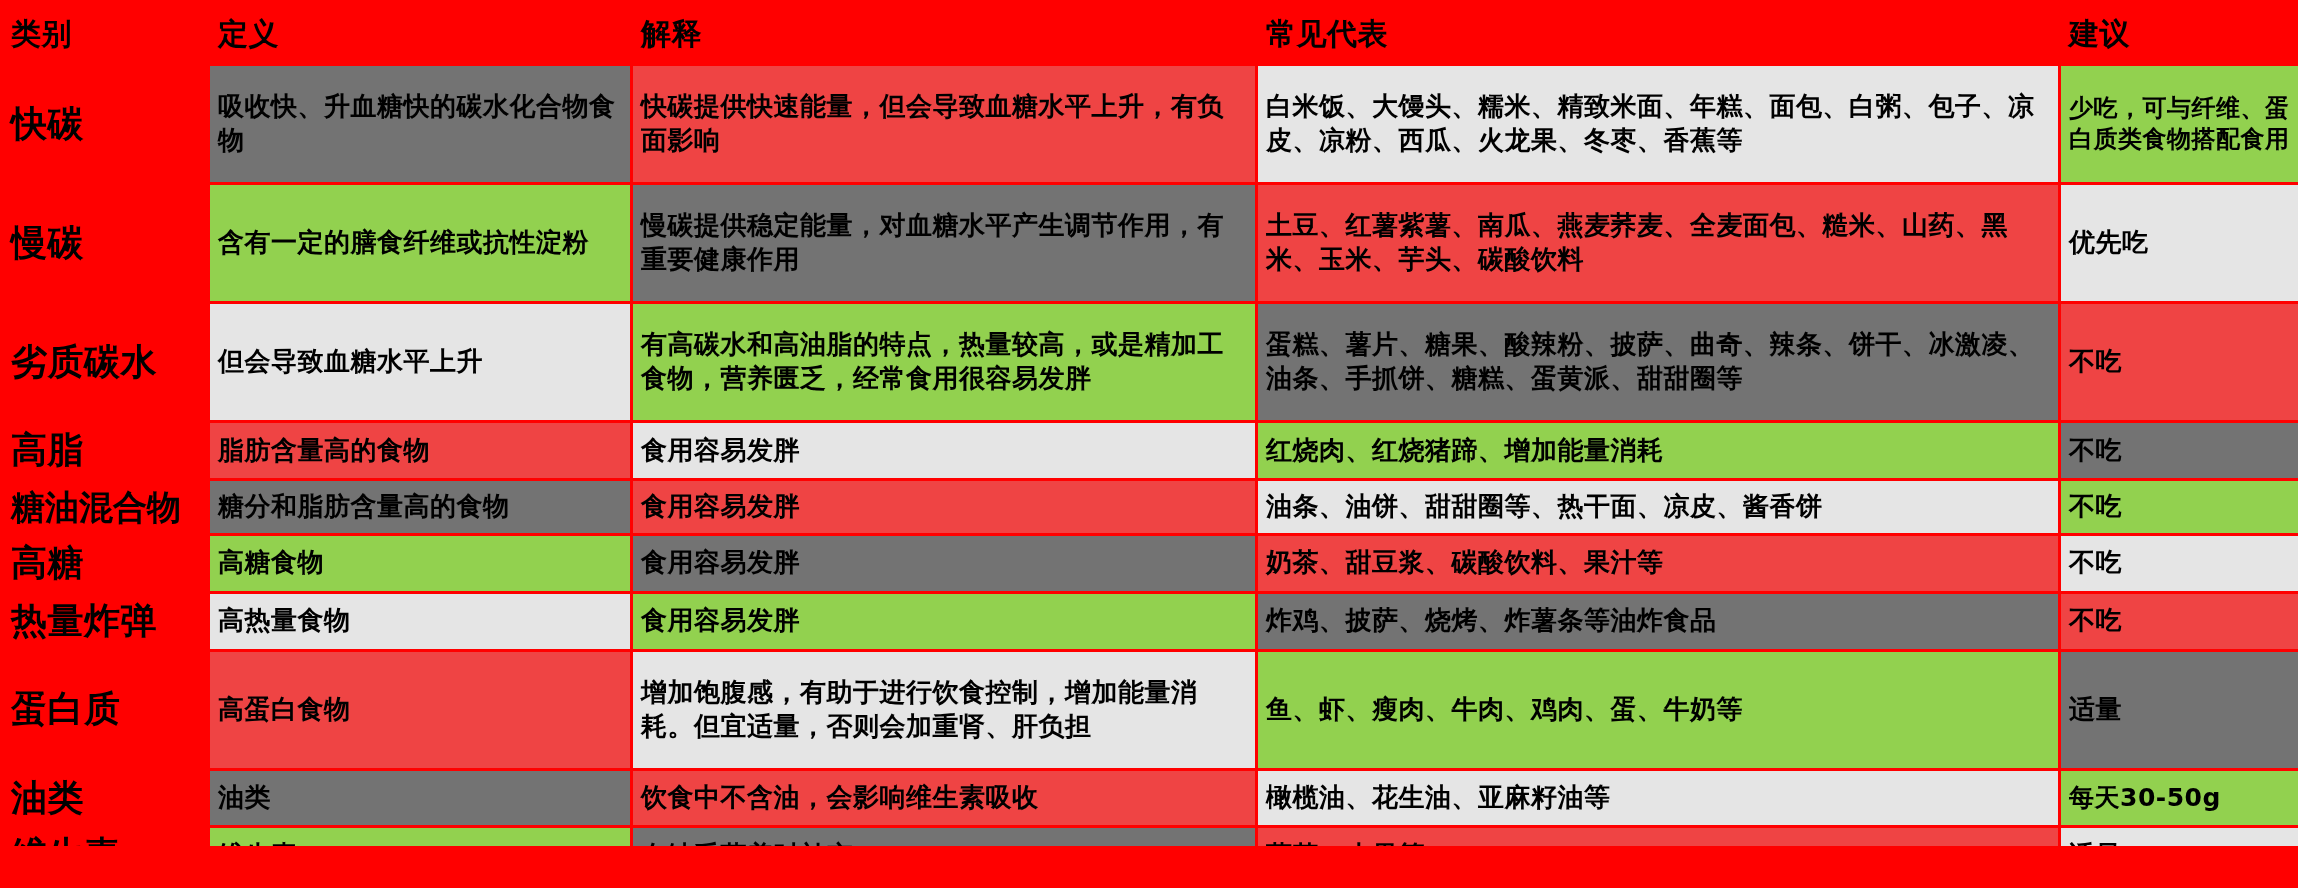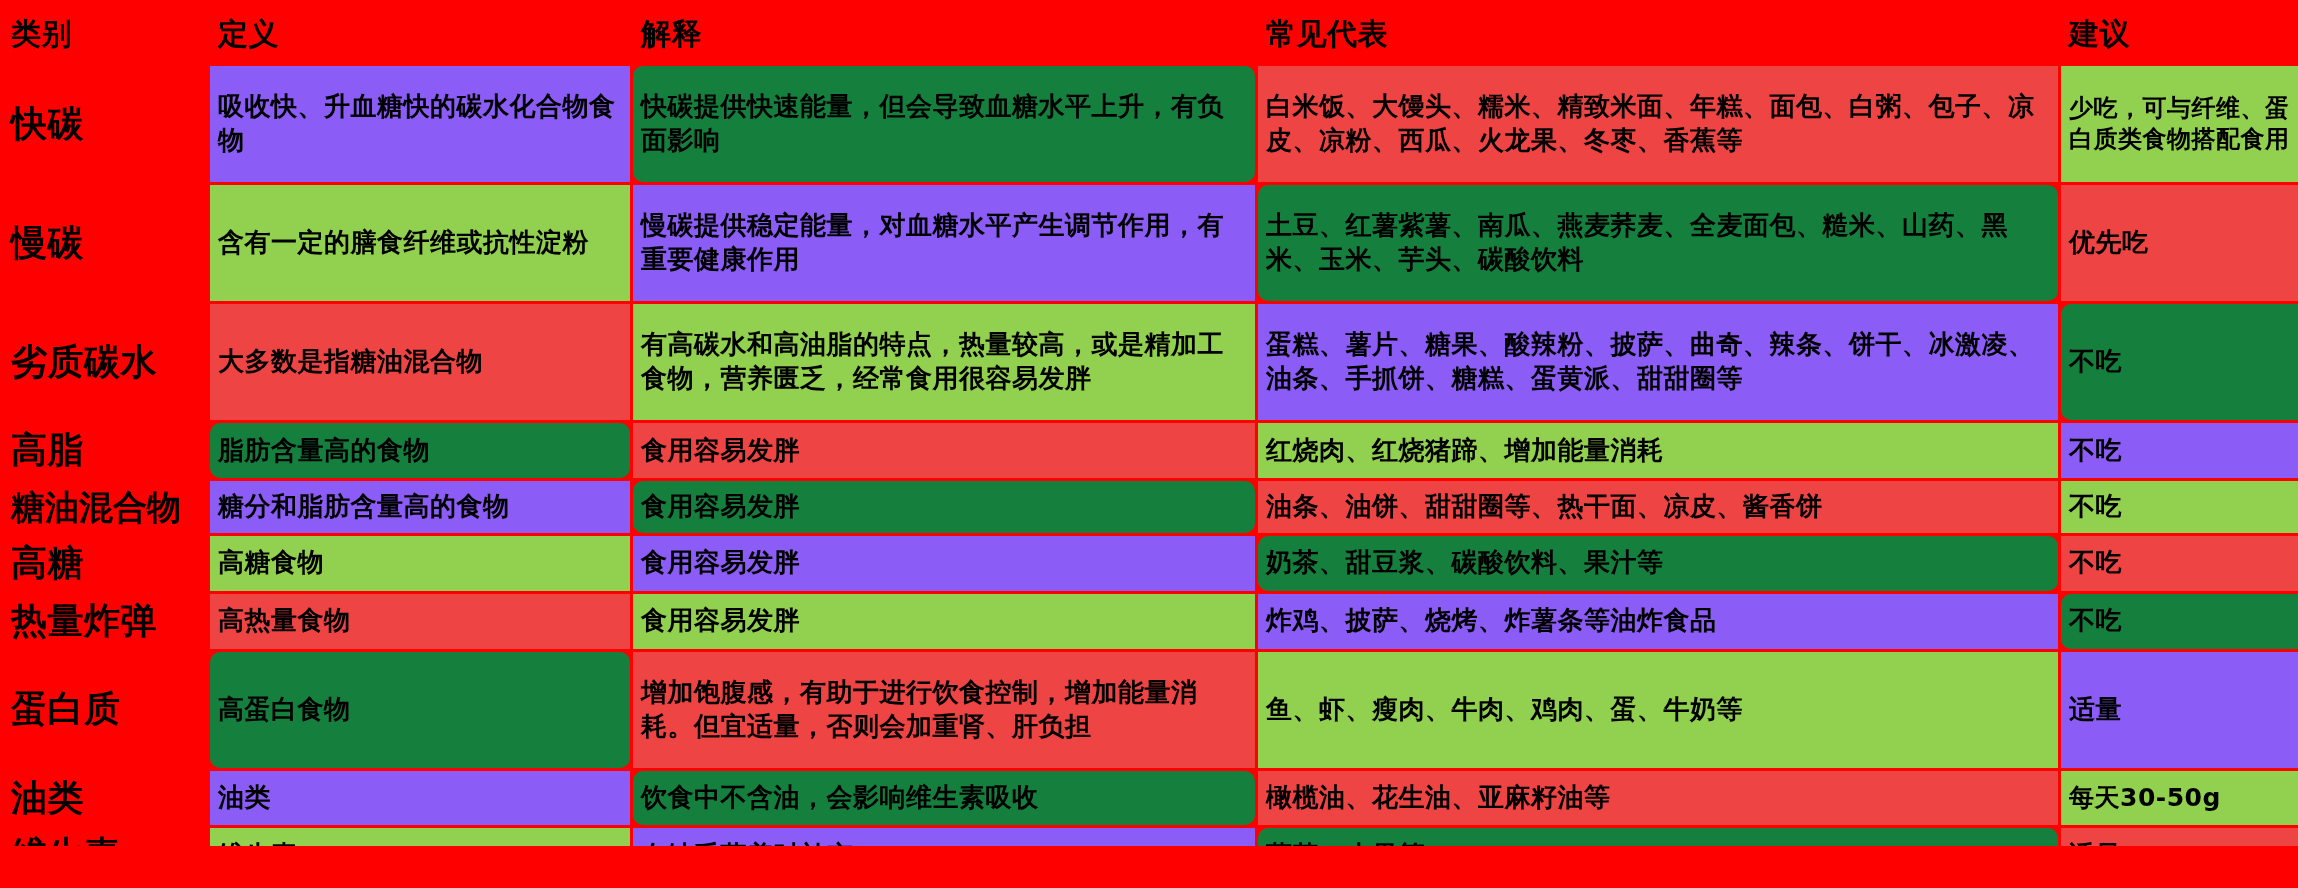--- a/index.html
+++ b/index.html
@@ -55,24 +55,24 @@
 
   
   td.cat {
     background: #FF0000;
     color: #000000;
     font-size: 36px;
   }
   td.cat.narrow { font-size: 34px; letter-spacing: 0px; }
 
   
-  .bg-orange { background: #8b5cf6; }
-  .bg-yellow { background: #15803d; border-radius: 10px; }
+  .bg-orange { background: #737373; }
+  .bg-yellow { background: #ef4444; }
   .bg-lgreen { background: #92D14F; }
-  .bg-dgreen { background: #ef4444; }
+  .bg-dgreen { background: #e5e5e5; }
 
   
   td.body   { font-size: 26px; }
   td.body-s { font-size: 24px; }
   td.tight  { font-size: 25px; }
 
   
   tr.r0 td { height: 108px; }
   tr.r1 td { height: 108px; }
   tr.r2 td { height: 108px; }
@@ -127,21 +127,21 @@
       <tr class="r1">
         <td class="cat">慢碳</td>
         <td class="body bg-lgreen">含有一定的膳食纤维或抗性淀粉</td>
         <td class="body bg-orange">慢碳提供稳定能量，对血糖水平产生调节作用，有重要健康作用</td>
         <td class="body bg-yellow">土豆、红薯紫薯、南瓜、燕麦荞麦、全麦面包、糙米、山药、黑米、玉米、芋头、碳酸饮料</td>
         <td class="body bg-dgreen">优先吃</td>
       </tr>
 
       <tr class="r2">
         <td class="cat">劣质碳水</td>
-        <td class="body bg-dgreen">大多数是指糖油混合物</td>
+        <td class="body bg-dgreen">但会导致血糖水平上升</td>
         <td class="body bg-lgreen">有高碳水和高油脂的特点，热量较高，或是精加工食物，营养匮乏，经常食用很容易发胖</td>
         <td class="body bg-orange">蛋糕、薯片、糖果、酸辣粉、披萨、曲奇、辣条、饼干、冰激凌、油条、手抓饼、糖糕、蛋黄派、甜甜圈等</td>
         <td class="body bg-yellow">不吃</td>
       </tr>
 
       <tr class="r3">
         <td class="cat">高脂</td>
         <td class="body bg-yellow">脂肪含量高的食物</td>
         <td class="body bg-dgreen">食用容易发胖</td>
         <td class="body bg-lgreen">红烧肉、红烧猪蹄、增加能量消耗</td>

